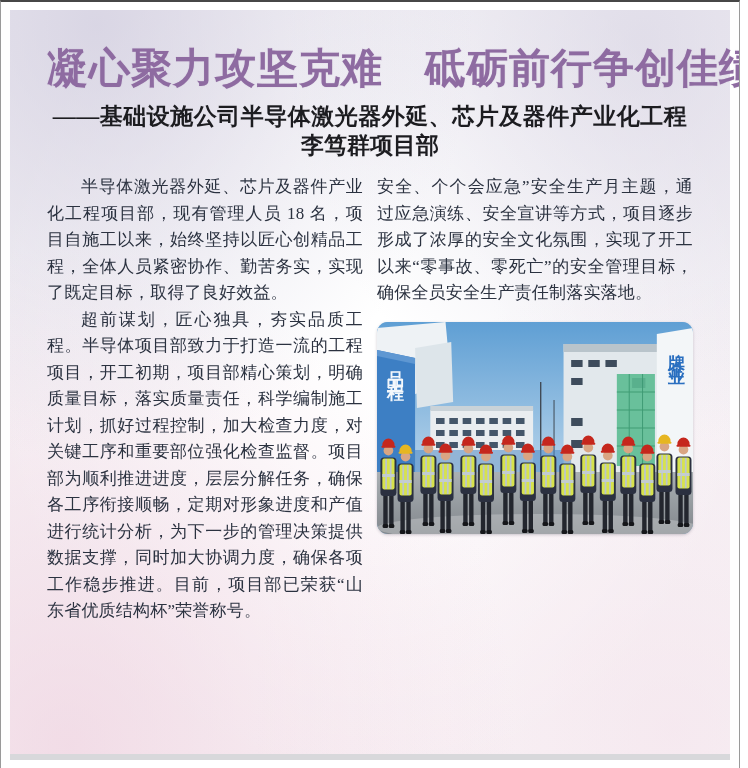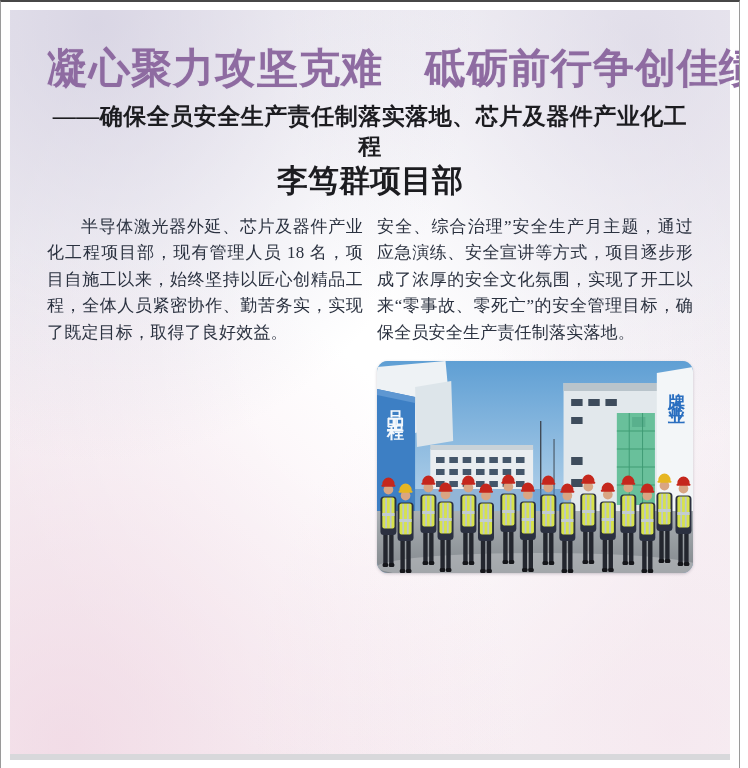--- a/index.html
+++ b/index.html
@@ -30,21 +30,21 @@
   .title {
     text-align:center;
     font-size:41px; line-height:1.18; font-weight:900;
     letter-spacing:1px;
     color:#8e6ba1;
     text-shadow:0 0 1px rgba(142,107,161,0.35);
     white-space:nowrap;
   }
   .subtitle { margin-top:10px; text-align:center; color:#1c1c20; font-weight:bold; }
   .subtitle .line1 { font-size:23px; line-height:1.3; letter-spacing:0.5px; }
-  .subtitle .line2 { font-size:31px; line-height:1.25; }
+  .subtitle .line2 { font-size:23px; line-height:1.25; }
 
   .columns { display:flex; gap:14px; margin-top:13px; }
   .col { flex:1 1 0; min-width:0; }
 
   .col p {
     font-size:17px; line-height:1.56;
     color:#2b3240;
     text-align:justify;
     text-justify:inter-ideograph;
     letter-spacing:0.2px;
@@ -79,32 +79,33 @@
 </head>
 <body>
 
 <div class="page">
   <div class="sheet">
     <div class="content">
 
       <div class="title">凝心聚力攻坚克难　砥砺前行争创佳绩</div>
 
       <div class="subtitle">
-        <div class="line1">——确保全员安全生产责任制落实落地、芯片及器件产业化工程</div>
+        <div class="line1">——基础设施公司半导体激光器外延、芯片及器件产业化工程</div>
         <div class="line2">李笃群项目部</div>
       </div>
 
       <div class="columns">
 
         <div class="col">
           <p class="indent">半导体激光器外延、芯片及器件产业化工程项目部，现有管理人员 18 名，项目自施工以来，始终坚持以匠心创精品工程，全体人员紧密协作、勤苦务实，实现了既定目标，取得了良好效益。</p>
+          <p class="indent">超前谋划，匠心独具，夯实品质工程。半导体项目部致力于打造一流的工程项目，开工初期，项目部精心策划，明确质量目标，落实质量责任，科学编制施工计划，抓好过程控制，加大检查力度，对关键工序和重要部位强化检查监督。项目部为顺利推进进度，层层分解任务，确保各工序衔接顺畅，定期对形象进度和产值进行统计分析，为下一步的管理决策提供数据支撑，同时加大协调力度，确保各项工作稳步推进。目前，项目部已荣获“山东省优质结构杯”荣誉称号。</p>
         </div>
 
         <div class="col">
-          <p>安全、综合治理”安全生产月主题，通过应急演练、安全宣讲等方式，项目逐步形成了浓厚的安全文化氛围，实现了开工以来“零事故、零死亡”的安全管理目标，确保全员安全生产责任制落实落地。</p>
+          <p>安全、个个会应急”安全生产月主题，通过应急演练、安全宣讲等方式，项目逐步形成了浓厚的安全文化氛围，实现了开工以来“零事故、零死亡”的安全管理目标，确保全员安全生产责任制落实落地。</p>
 
           <div class="photo-wrap">
             <svg viewBox="0 0 332 212" preserveAspectRatio="none">
               <defs>
                 <linearGradient id="sky" x1="0" y1="0" x2="0" y2="1">
                   <stop offset="0" stop-color="#5f9fd4"></stop>
                   <stop offset="1" stop-color="#b6d3ea"></stop>
                 </linearGradient>
                 <linearGradient id="ground" x1="0" y1="0" x2="0" y2="1">
                   <stop offset="0" stop-color="#aab0b4"></stop>

